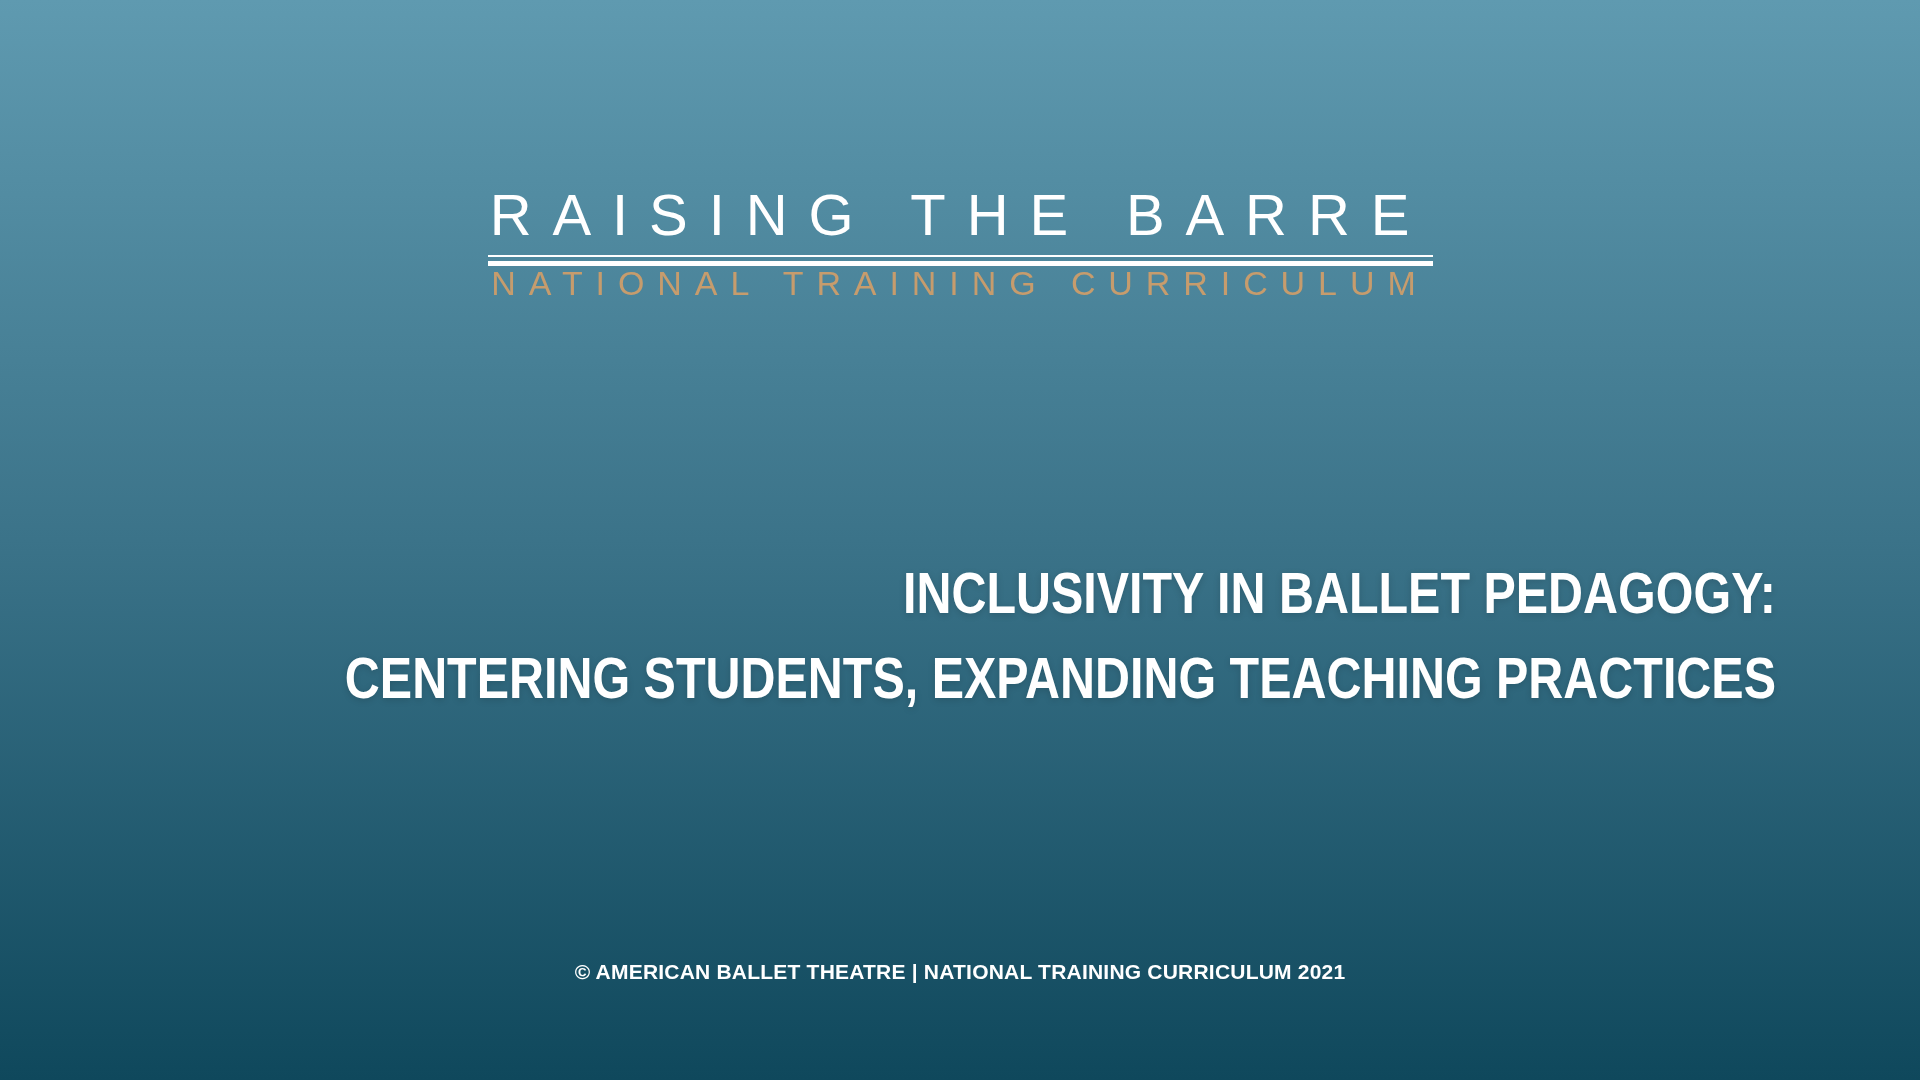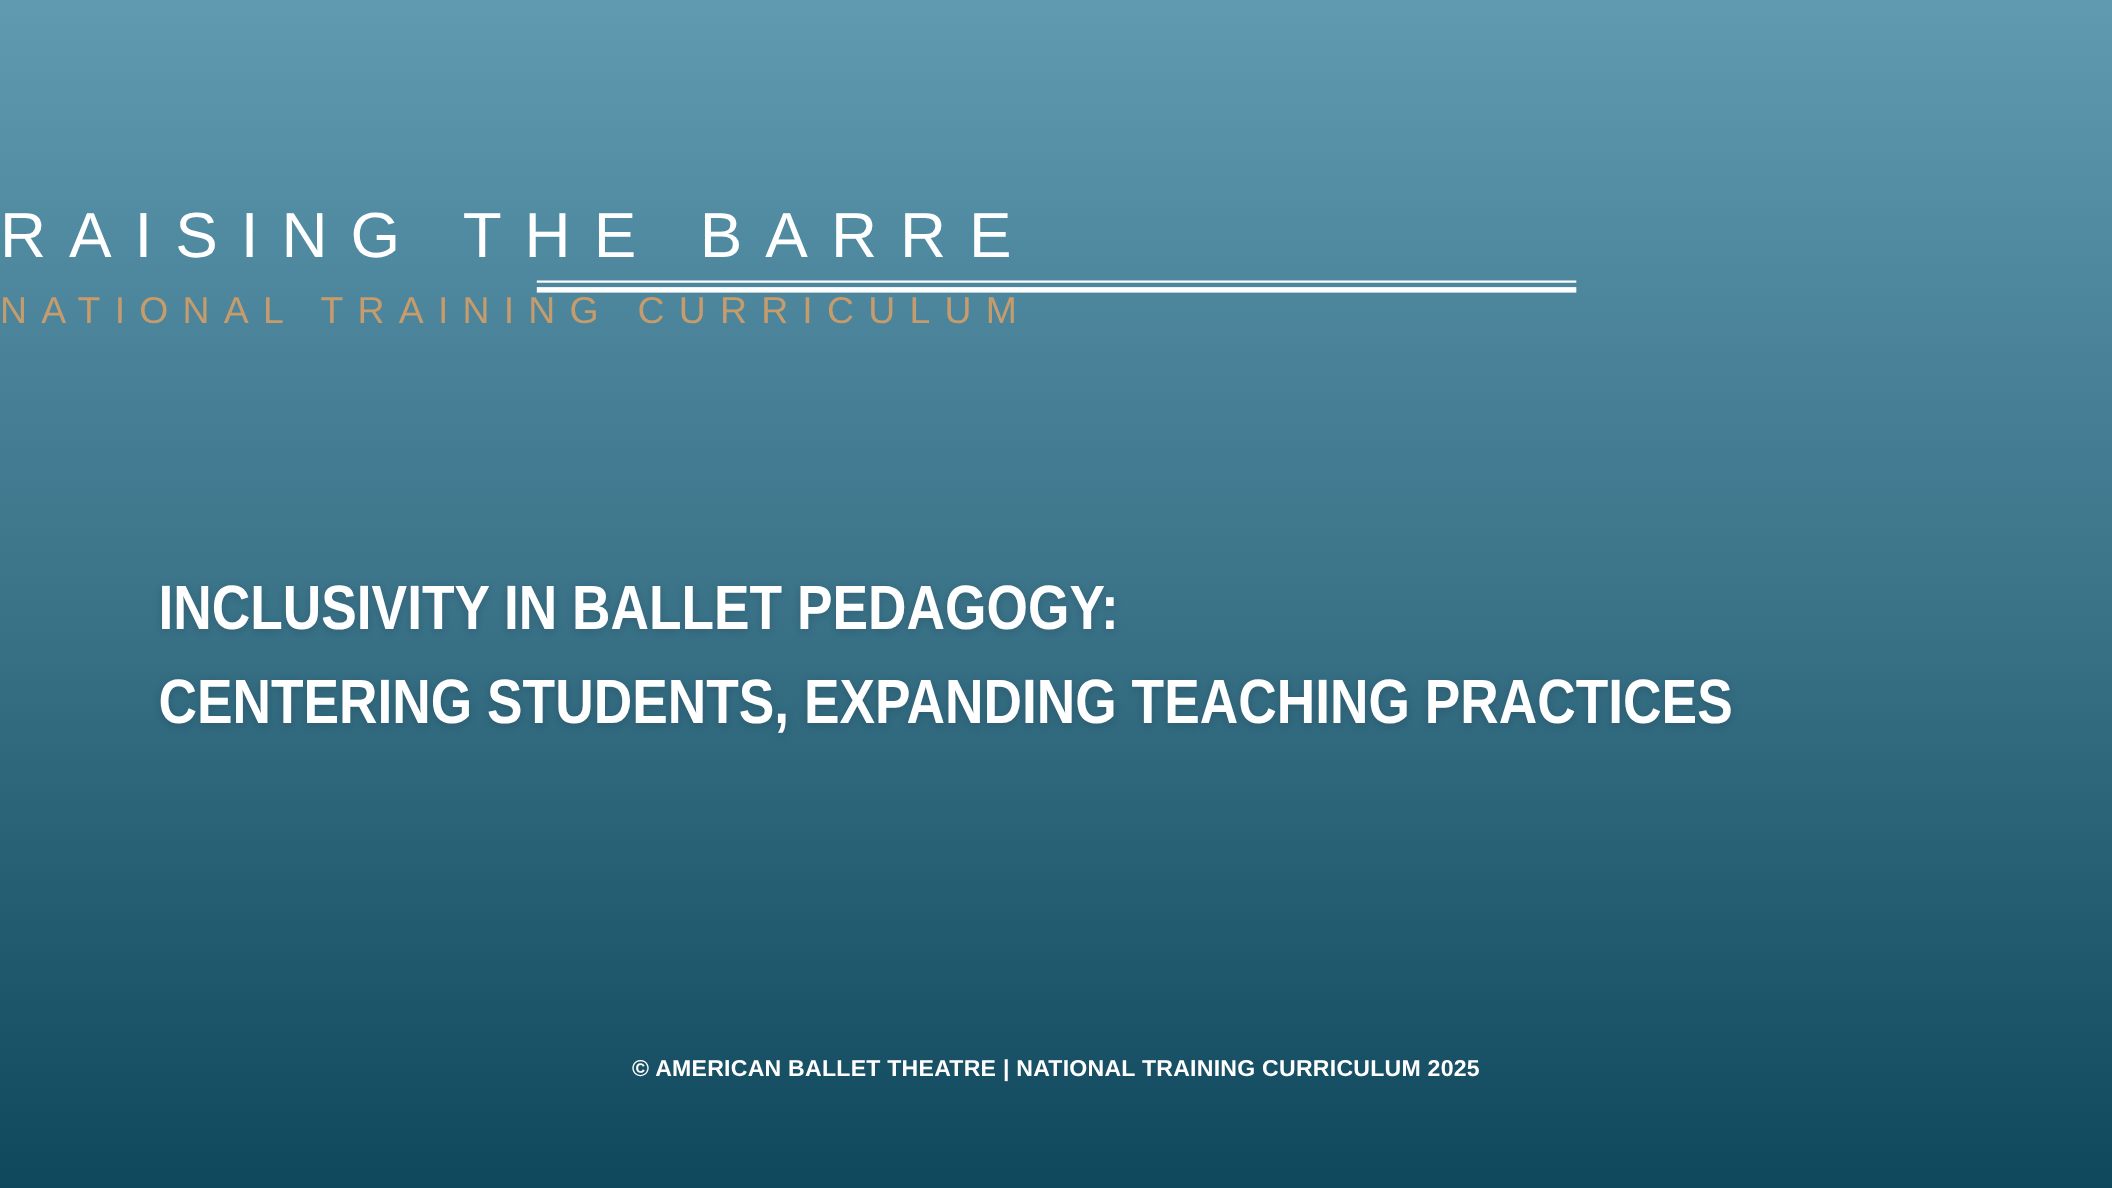--- a/index.html
+++ b/index.html
@@ -23,20 +23,21 @@
       var(--bg-bottom, #0f485c) 100%
     );
   }
 
   
   .logo-block {
     position: absolute;
     top: 186px;
     left: 0;
     width: 100%;
+    text-align: center;
   }
   .logo-title {
     font-size: 58px;
     line-height: 1;
     font-weight: 400;
     color: var(--logo-color, #ffffff);
     letter-spacing: 0.36em;
     white-space: nowrap;
   }
   .logo-rule {
@@ -57,24 +58,24 @@
     line-height: 1;
     font-weight: 400;
     letter-spacing: 0.38em;
     color: var(--accent, #c69c6d);
     white-space: nowrap;
   }
 
   
   .title-block {
     position: absolute;
-    top: 525px;
+    top: 565px;
     left: 0;
     width: 100%;
-    text-align: left;
+    text-align: right;
     color: #ffffff;
   }
   .title-line {
     font-size: 57px;
     line-height: 1;
     font-weight: 700;
     transform: scaleX(0.85);
     transform-origin: 50% 50%;
     white-space: nowrap;
     text-shadow: 0 2px 8px rgba(0, 0, 0, 0.15);
@@ -116,15 +117,15 @@
       <div class="rule-thick"></div>
     </div>
     <div class="logo-subtitle">NATIONAL TRAINING CURRICULUM</div>
   </div>
 
   <div class="title-block">
     <div class="title-line title-line1">INCLUSIVITY IN BALLET PEDAGOGY:</div>
     <div class="title-line title-line2">CENTERING STUDENTS, EXPANDING TEACHING PRACTICES</div>
   </div>
 
-  <div class="footer">© AMERICAN BALLET THEATRE | NATIONAL TRAINING CURRICULUM 2025</div>
+  <div class="footer">© AMERICAN BALLET THEATRE | NATIONAL TRAINING CURRICULUM 2021</div>
 
 </div>
 
 </body></html>

